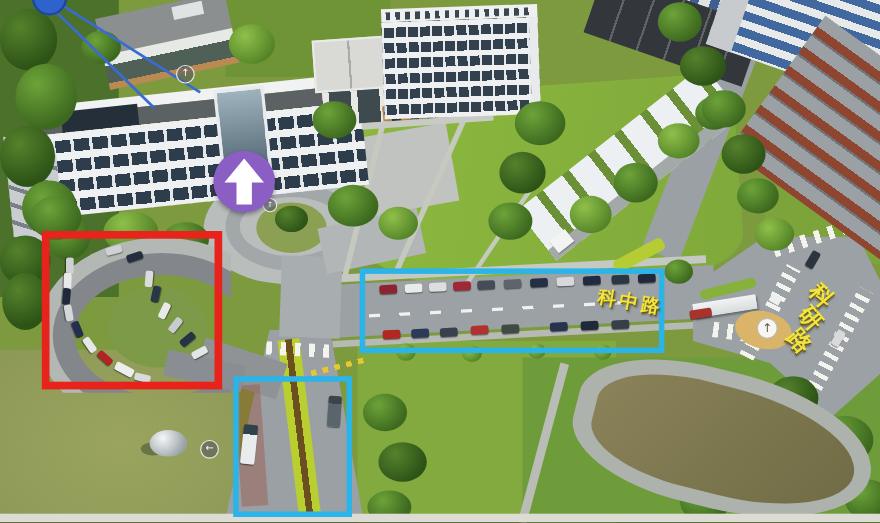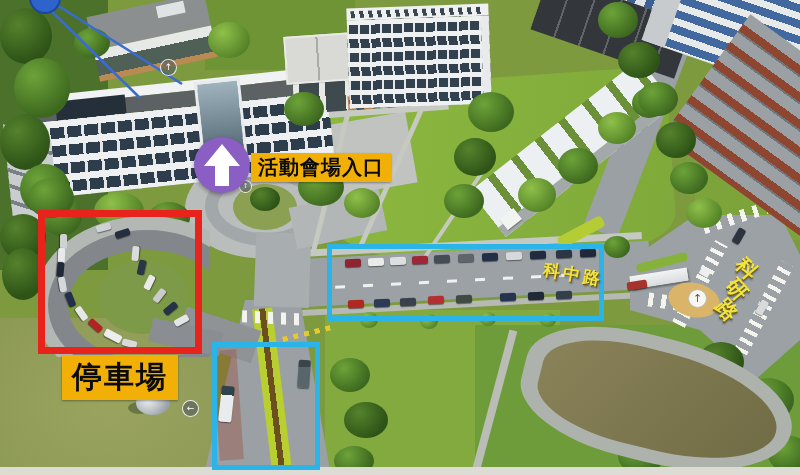--- a/index.html
+++ b/index.html
@@ -240,23 +240,21 @@
   <div class="hlbox" style="left:38px;top:210px;width:164px;height:144px;border:7px solid #e8231b;"></div>
   <div class="hlbox" style="left:327px;top:244px;width:277px;height:77px;border:5px solid #2ab4e8;"></div>
   <div class="hlbox" style="left:212px;top:342px;width:108px;height:128px;border:5px solid #2ab4e8;"></div>
 
   <div class="abs" style="left:194px;top:137px;width:56px;height:56px;background:#8a5ec2;border-radius:50%;box-shadow:0 2px 4px rgba(0,0,0,.35);">
     <svg width="56" height="56" viewBox="0 0 56 56">
       <path d="M28 7 L46 29 H35 V49 H21 V29 H10 Z" fill="#ffffff"></path>
     </svg>
   </div>
 
-  <div class="label" style="left:251px;top:153px;font-size:20px;padding:1px 7px;letter-spacing:1px;">活動會場入口</div>
-
-  <div class="label" style="left:62px;top:355px;font-size:30px;padding:2px 10px;letter-spacing:2px;">停車場</div>
+
 
 
   <div class="roadname" style="left:543px;top:263px;font-size:17px;letter-spacing:3px;transform:rotate(10deg);">科中路</div>
 
   <div class="roadname" style="left:726px;top:256px;font-size:21px;transform:rotate(26deg);display:flex;flex-direction:column;gap:2px;line-height:1;">
     <span style="display:block;transform:rotate(24deg);">科</span>
     <span style="display:block;transform:rotate(24deg);">研</span>
     <span style="display:block;transform:rotate(24deg);">路</span>
   </div>
 

